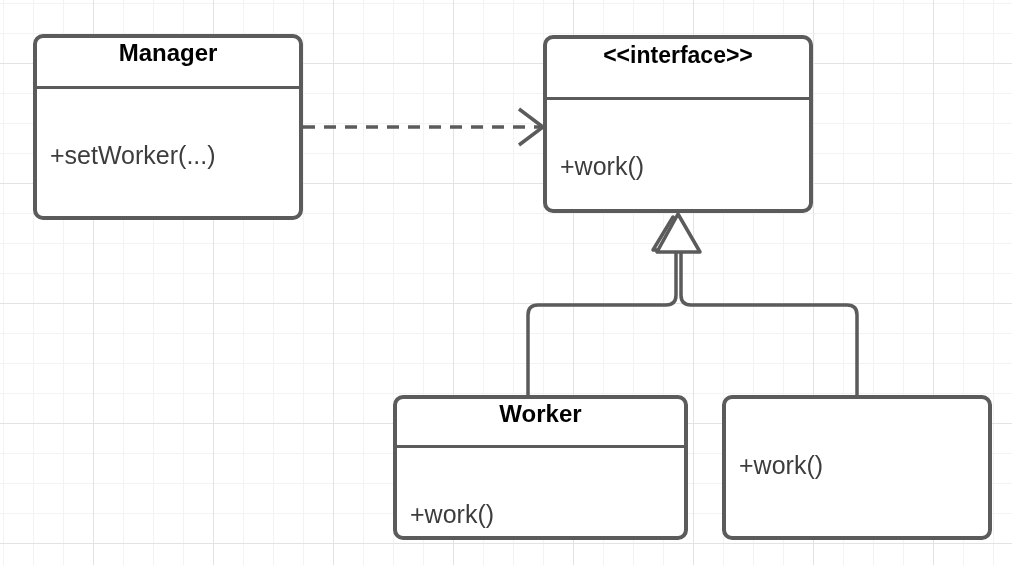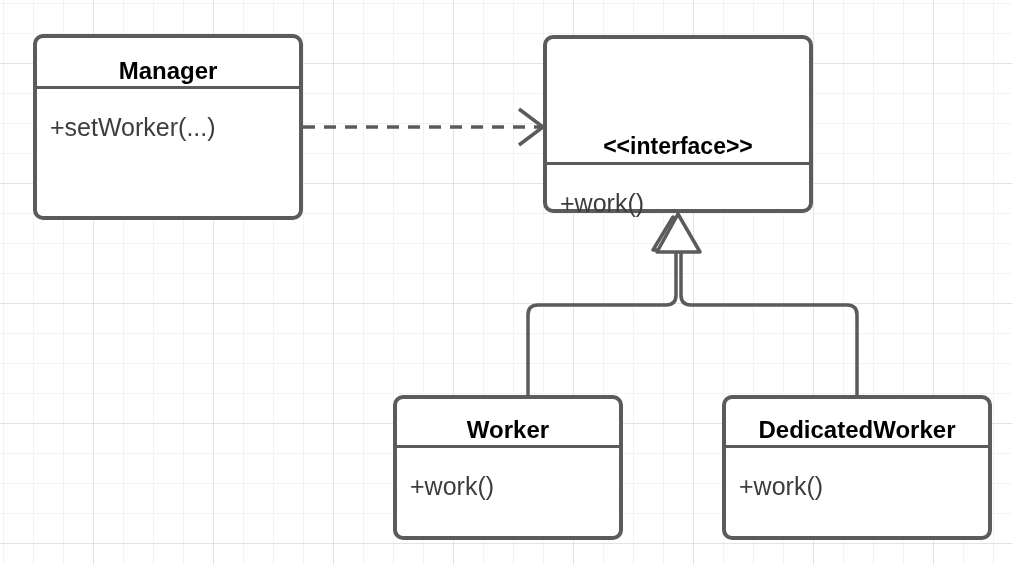--- a/index.html
+++ b/index.html
@@ -51,35 +51,36 @@
     border: 4px solid var(--stroke);
     border-radius: 10px;
     display: flex;
     flex-direction: column;
   }
   .uml-header {
     border-bottom: 3px solid var(--stroke);
     display: flex;
     flex-direction: column;
     align-items: center;
-    justify-content: flex-end;
+    justify-content: flex-start;
     font-weight: bold;
     color: var(--title);
     font-size: 24px;
     line-height: 30px;
     text-align: center;
     flex: 0 0 auto;
   }
   .uml-header.two-line { font-size: 23px; line-height: 32px; }
   .uml-body {
     flex: 1 1 auto;
     padding: 18px 13px 0 13px;
     color: var(--member);
     font-size: 25px;
     line-height: 41px;
+    margin-top: 28px;
   }
 </style>
 </head>
 <body>
 
 <div class="canvas">
 
   <svg class="connectors" viewBox="0 0 1012 565" xmlns="http://www.w3.org/2000/svg">
      InterfaceWorker --&gt;
     <g>
@@ -100,39 +101,36 @@
   <div class="uml-class" style="left:33px; top:34px; width:270px; height:186px;">
     <div class="uml-header" style="height:51px;">
       <div>Manager</div>
     </div>
     <div class="uml-body">
       <div>+setWorker(...)</div>
     </div>
   </div>
 
   <div class="uml-class" style="left:543px; top:35px; width:270px; height:178px;">
-    <div class="uml-header two-line" style="height:105px;margin-top:21px;">
+    <div class="uml-header two-line" style="height:61px;">
       <div>&lt;&lt;interface&gt;&gt;</div>
     </div>
     <div class="uml-body">
       <div>+work()</div>
     </div>
   </div>
 
-  <div class="uml-class" style="left:393px; top:395px; width:230px; height:145px;">
+  <div class="uml-class" style="left:393px; top:395px; width:295px; height:145px;">
     <div class="uml-header" style="height:49px;">
       <div>Worker</div>
     </div>
     <div class="uml-body">
       <div>+work()</div>
     </div>
   </div>
 
   <div class="uml-class" style="left:722px; top:395px; width:270px; height:145px;">
-    <div class="uml-header" style="height:49px;">
-      <div>DedicatedWorker</div>
-    </div>
     <div class="uml-body">
       <div>+work()</div>
     </div>
   </div>
 
 </div>
 
 </body></html>

